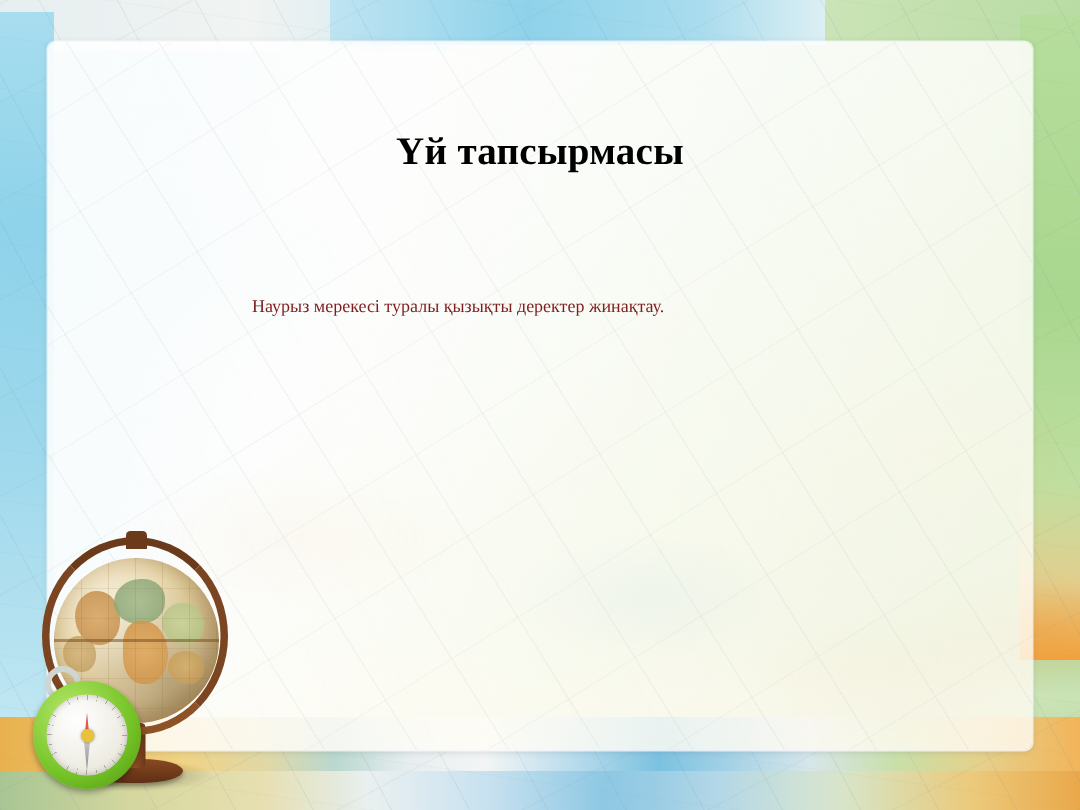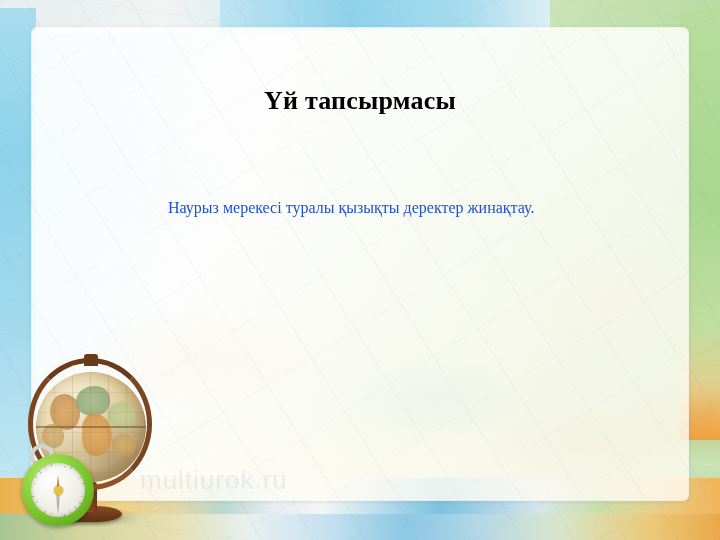--- a/index.html
+++ b/index.html
@@ -84,21 +84,21 @@
       repeating-linear-gradient(-32deg, rgba(150,160,140,.20) 0 1px, transparent 1px 64px),
       radial-gradient(ellipse 130px 60px at 400px 370px, rgba(170,205,230,.35), transparent 70%),
       radial-gradient(ellipse 160px 70px at 170px 330px, rgba(235,205,150,.28), transparent 70%),
       radial-gradient(ellipse 150px 60px at 560px 420px, rgba(240,200,160,.30), transparent 70%);}
 
   
   .title{position:absolute;left:0;right:0;top:86px;text-align:center;
     font-size:26px;font-weight:bold;color:#000;letter-spacing:.2px;
     font-family:"Liberation Serif",serif;}
   .body-text{position:absolute;left:168px;top:196px;width:400px;
-    font-size:16px;line-height:1.45;color:#1d4ed8;
+    font-size:12px;line-height:1.45;color:#7f1d1d;
     font-family:"Liberation Serif",serif;}
 
   
   .watermark{position:absolute;left:140px;bottom:44px;width:440px;
     font-family:"Liberation Sans",sans-serif;font-size:26px;
     letter-spacing:1px;color:rgba(150,170,185,.17);
     white-space:nowrap;user-select:none;}
 
   
   .globe-wrap{position:absolute;left:14px;bottom:6px;width:150px;height:215px;}
@@ -193,21 +193,20 @@
   </div>
 
   <div class="panel">
     <div class="panel-tex"></div>
   </div>
 
   <div class="title">Үй тапсырмасы</div>
 
   <div class="body-text">Наурыз мерекесі туралы қызықты деректер жинақтау.</div>
 
-  <div class="watermark">multiurok.ru</div>
 
   <div class="globe-wrap">
     <div class="globe-shadow"></div>
     <div class="g-base"></div>
     <div class="g-stem"></div>
     <div class="g-ring"></div>
     <div class="g-arm"></div>
     <div class="g-ball">
       <div class="c1"></div>
       <div class="c2"></div>

